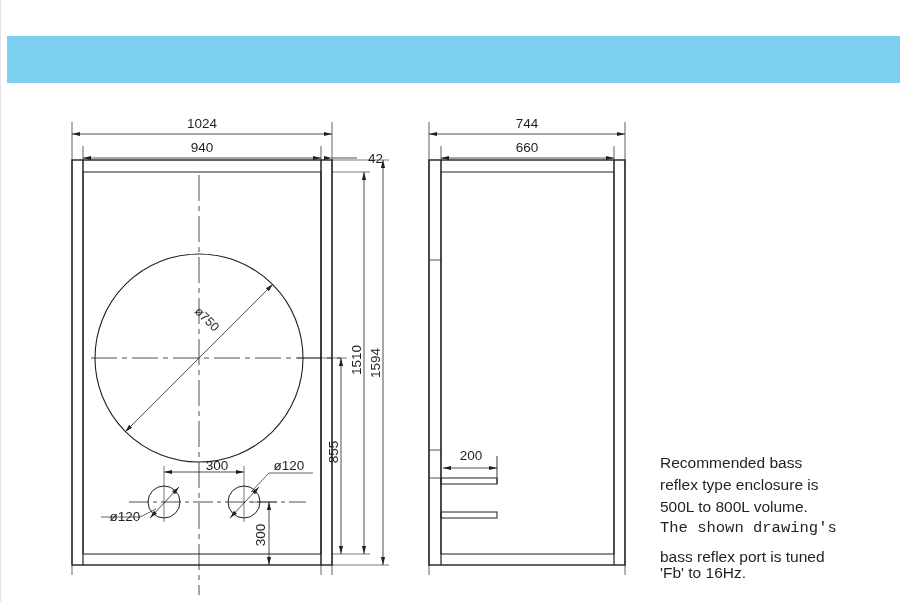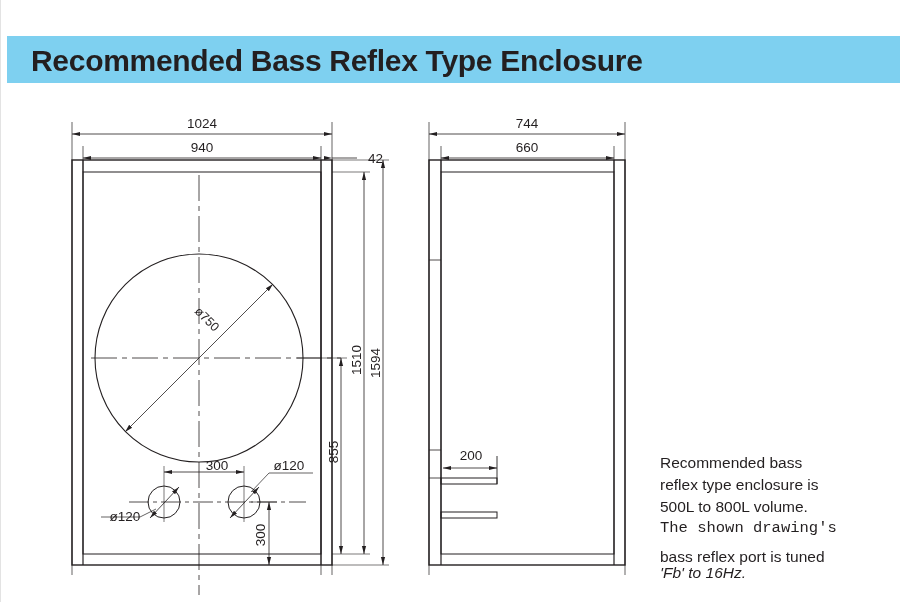--- a/index.html
+++ b/index.html
@@ -53,21 +53,20 @@
     white-space: nowrap;
     line-height: 1;
   }
 </style>
 </head>
 <body>
 
 <div id="page">
 
   <div id="header-bar"></div>
-  <div id="header-title">Recommended Bass Reflex Type Enclosure</div>
 
   <svg id="drawing-svg" viewBox="0 0 900 602" xmlns="http://www.w3.org/2000/svg">
     <defs>
       <marker id="arrL" markerWidth="9" markerHeight="7" refX="8" refY="3.5" orient="auto" markerUnits="userSpaceOnUse">
         <path d="M8,3.5 L0,1.4 L0,5.6 z" fill="#231f20"></path>
       </marker>
       <marker id="arrR" markerWidth="9" markerHeight="7" refX="1" refY="3.5" orient="auto" markerUnits="userSpaceOnUse">
         <path d="M1,3.5 L9,1.4 L9,5.6 z" fill="#231f20"></path>
       </marker>
     </defs>
@@ -228,15 +227,15 @@
       <text transform="translate(379,363) rotate(-90)">1594</text>
       <text transform="translate(203,322) rotate(45)" font-size="12.5">ø750</text>
     </g>
   </svg>
 
   <div class="note-line" style="top:477px;">reflex type enclosure is</div>
   <div class="note-line" style="top:455px;">Recommended bass</div>
   <div class="note-line" style="top:499px;text-align:center;">500L to 800L volume.</div>
   <div class="note-line" style="top:521px;font-family:Liberation Mono, monospace;">The shown drawing's</div>
   <div class="note-line" style="top:549px;">bass reflex port is tuned</div>
-  <div class="note-line" style="top:565px;font-style:italic;">'Fb' to 16Hz.</div>
+  <div class="note-line" style="top:565px;">'Fb' to 16Hz.</div>
 
 </div>
 
 </body></html>

